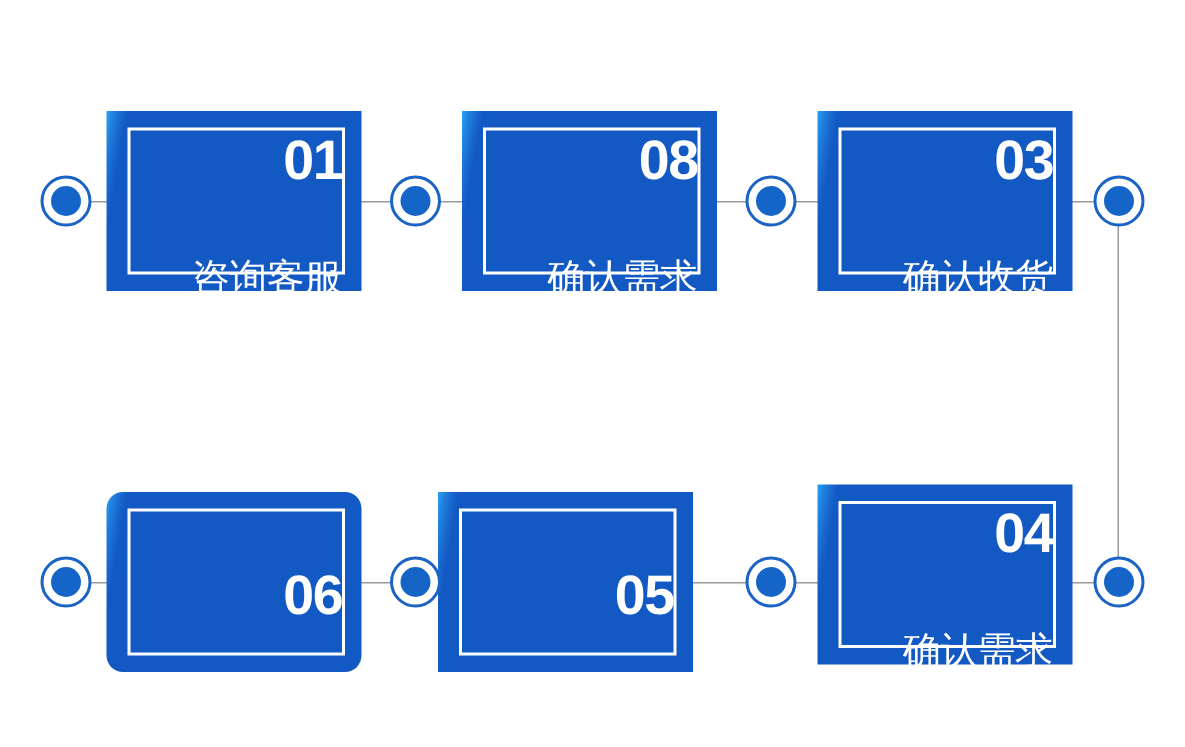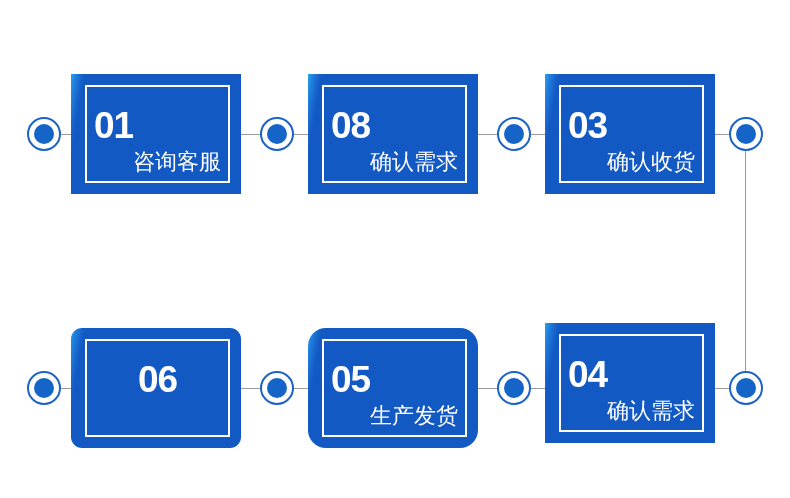--- a/index.html
+++ b/index.html
@@ -75,50 +75,51 @@
   }
   .step-box .inner {
     position: absolute;
     left: 14px;
     top: 11px;
     right: 11px;
     bottom: 11px;
     border: 2px solid #ffffff;
     box-sizing: border-box;
     display: flex;
-    align-items: flex-start;
+    flex-direction: column;
+    align-items: flex-end;
     justify-content: center;
     padding-top: 20px;
   }
   .step-num {
     color: #ffffff;
     font-size: 37px;
     font-weight: bold;
     line-height: 1;
     letter-spacing: -1px;
     margin-bottom: 4px;
     font-family: "Liberation Sans", "DejaVu Sans", sans-serif;
   }
   .step-label {
     color: #ffffff;
-    font-size: 22px;
+    font-size: 25px;
     line-height: 1.1;
     letter-spacing: 0px;
     white-space: nowrap;
     font-family: Liberation Sans, sans-serif;
     margin-top: 43px;
   }
 
   
   #box-01 { left: 71px;  top: 74px; }
   #box-02 { left: 308px; top: 74px; }
   #box-03 { left: 545px; top: 74px; }
   
   #box-06 { left: 71px;  top: 328px; border-radius: 11px; }
-  #box-05 { left: 308px; top: 328px; border-radius: 18px; }
+  #box-05 { left: 292px; top: 328px; }
   #box-04 { left: 545px; top: 323px; }
 
   
   #node-r1-left   { left: 27px;  top: 117px; }
   #node-r1-mid1   { left: 260px; top: 117px; }
   #node-r1-mid2   { left: 497px; top: 117px; }
   #node-r1-right  { left: 729px; top: 117px; }
   
   #node-r2-left   { left: 27px;  top: 371px; }
   #node-r2-mid1   { left: 260px; top: 371px; }
@@ -174,21 +175,20 @@
 
   <div class="step-box" id="box-06">
     <div class="inner">
       <div class="step-num">06</div>
     </div>
   </div>
 
   <div class="step-box" id="box-05">
     <div class="inner">
       <div class="step-num">05</div>
-      <div class="step-label">生产发货</div>
     </div>
   </div>
 
   <div class="step-box" id="box-04">
     <div class="inner">
       <div class="step-num">04</div>
       <div class="step-label">确认需求</div>
     </div>
   </div>
 

